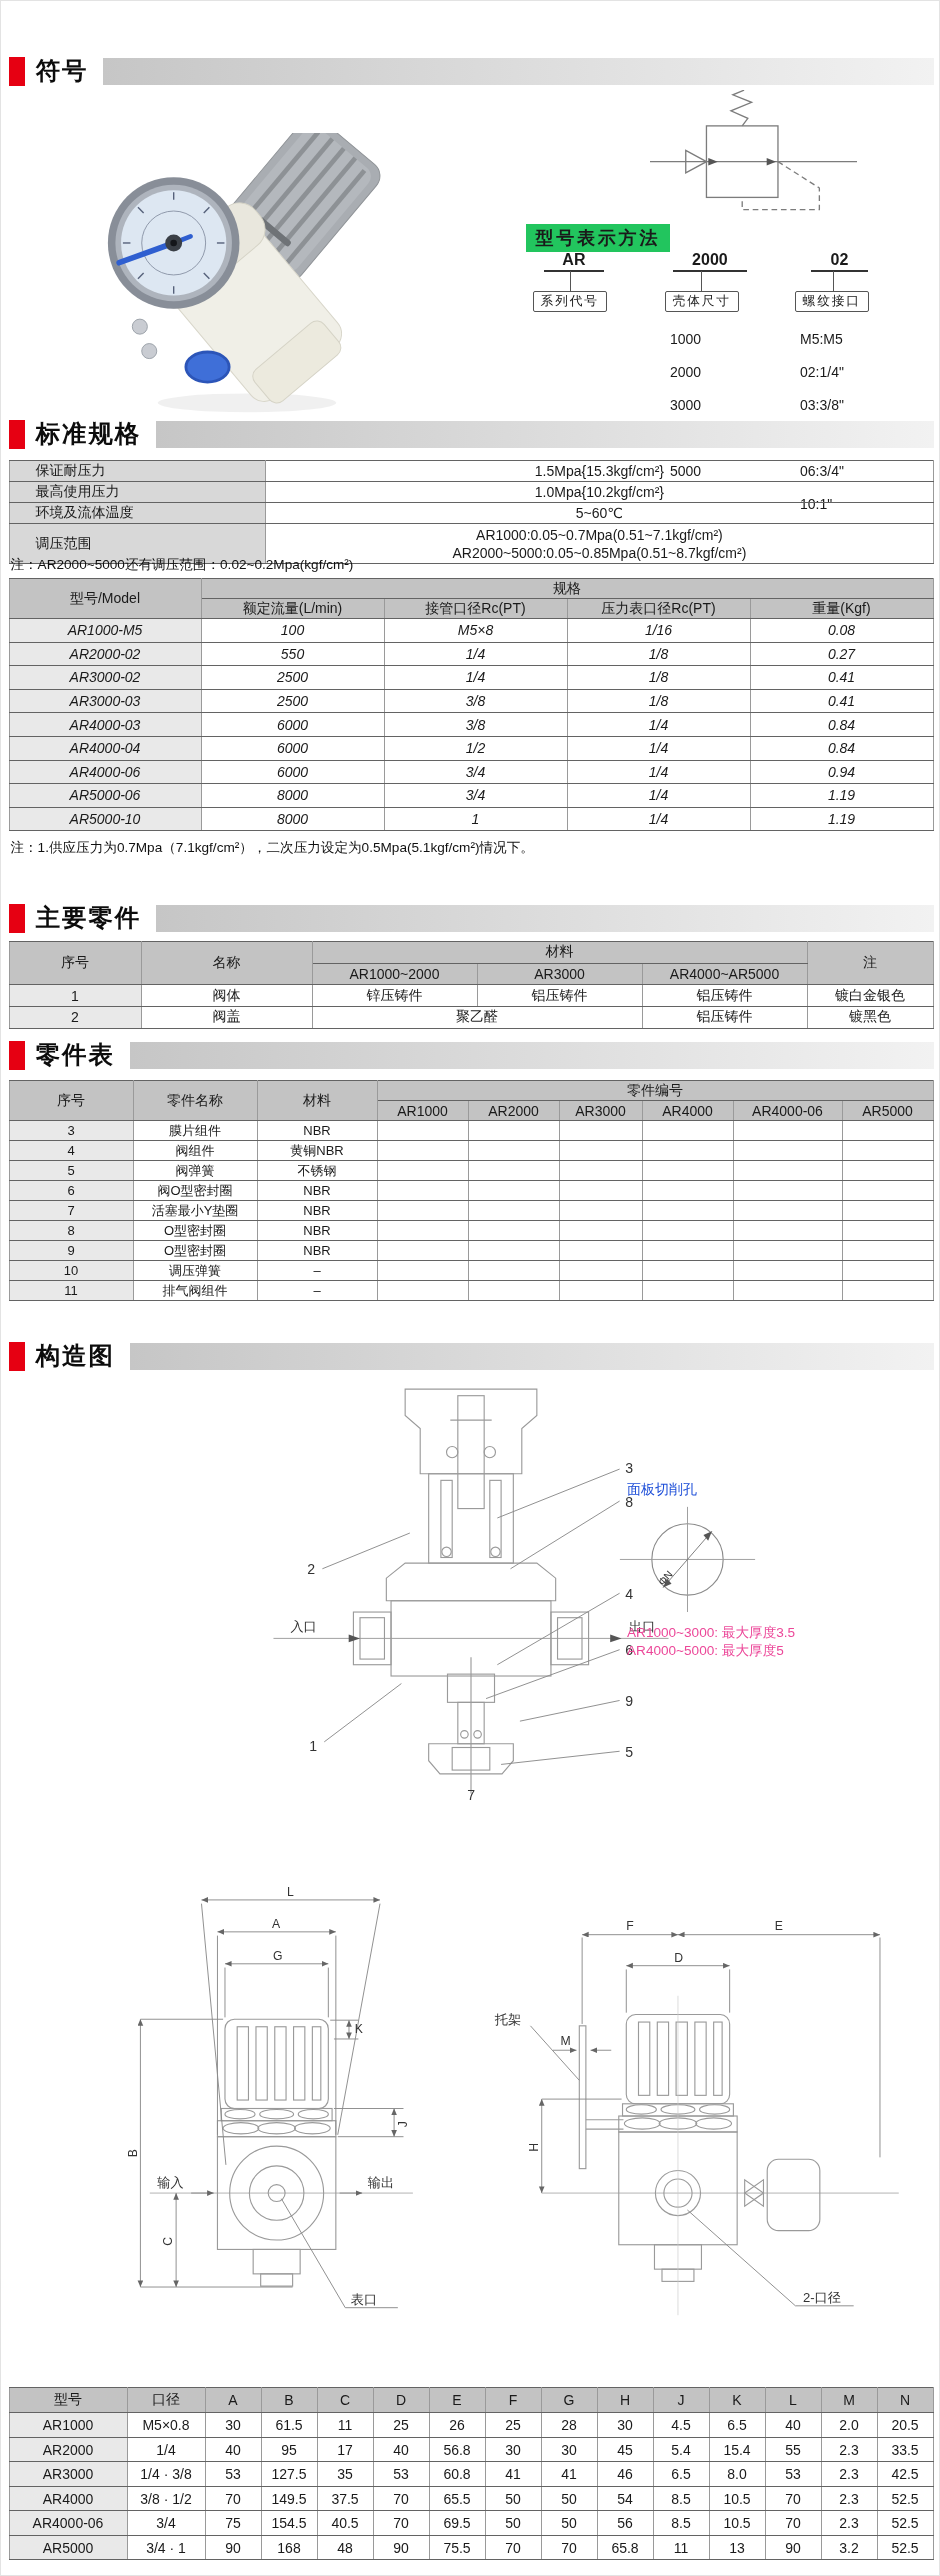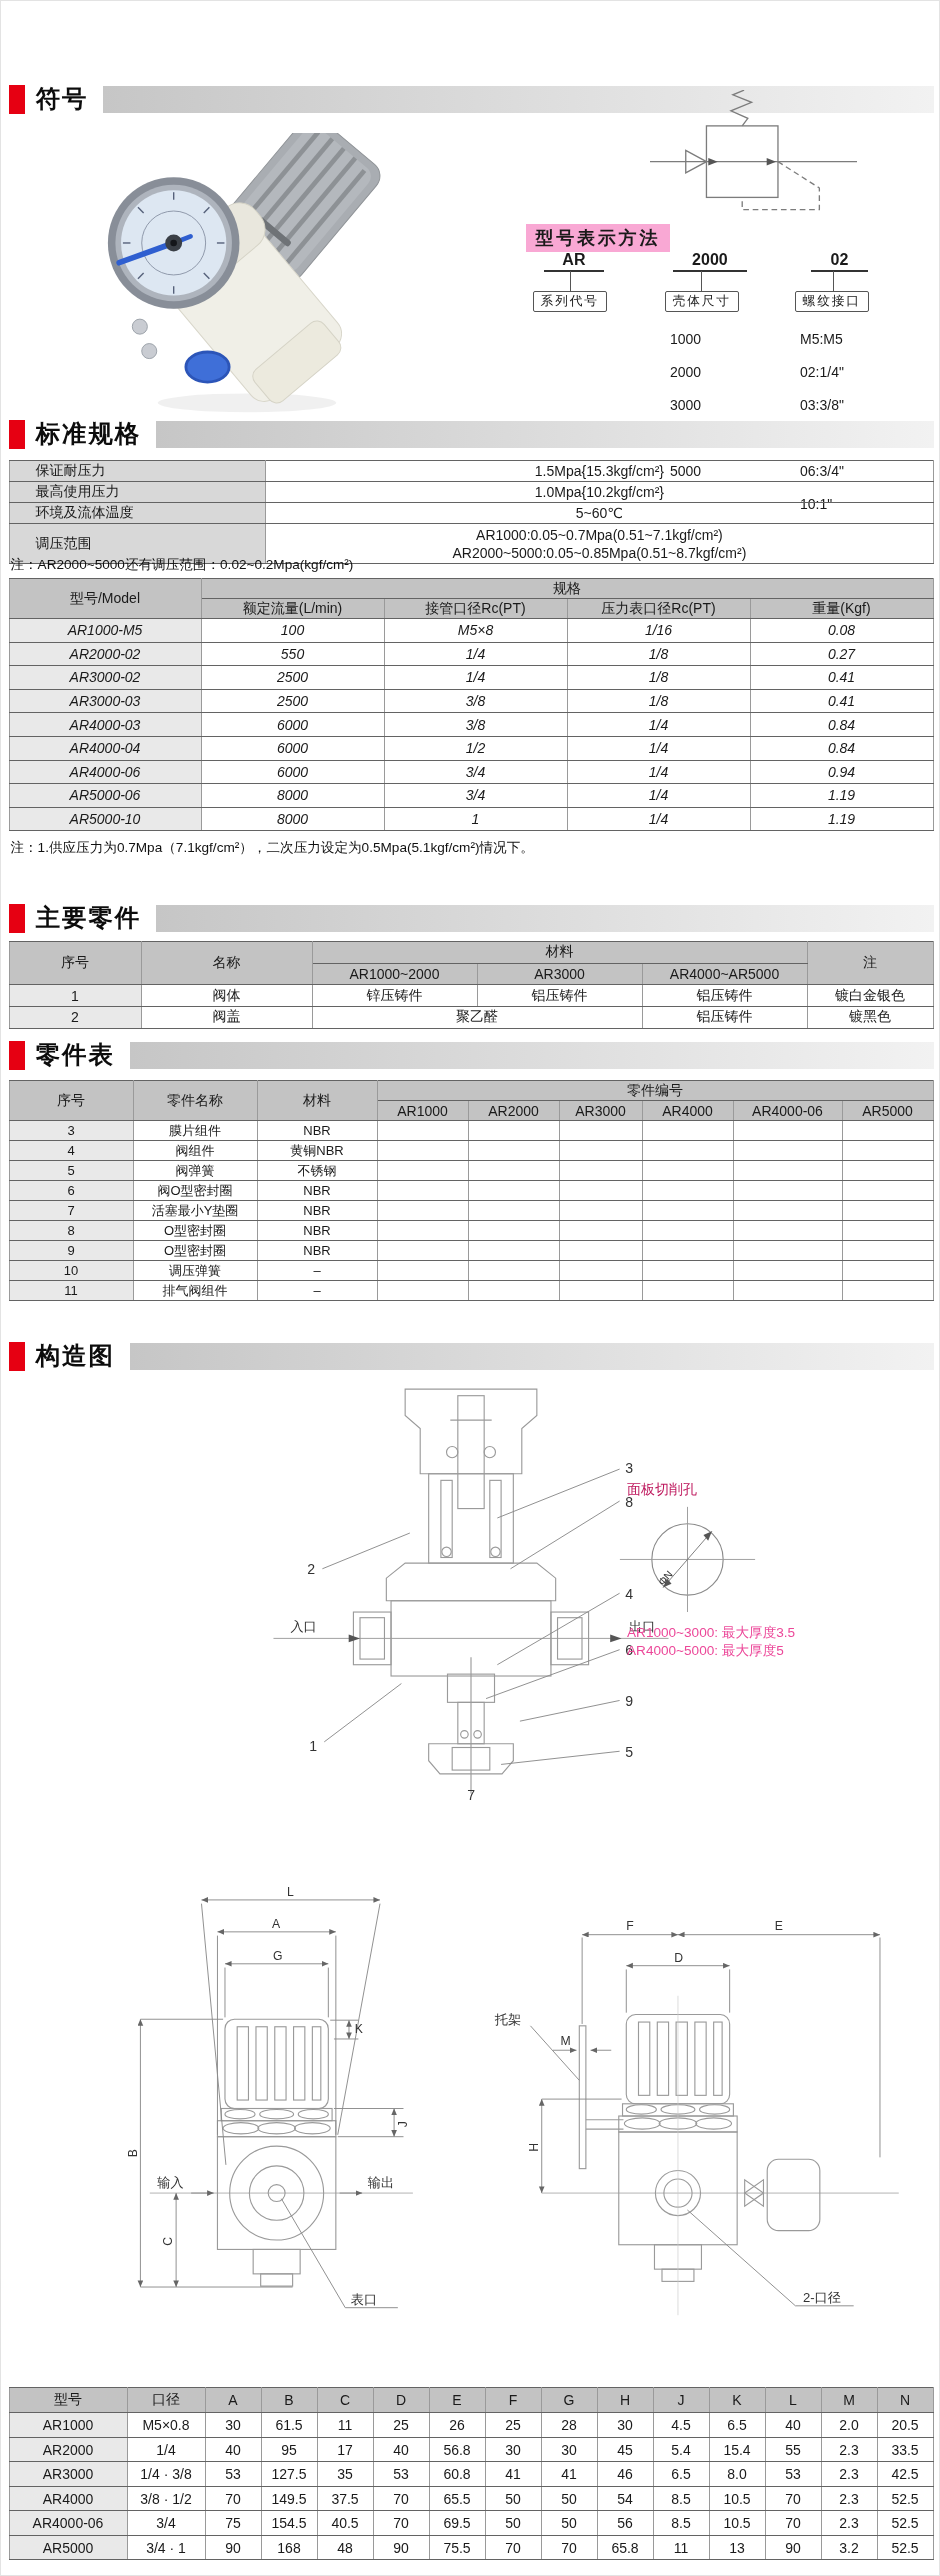--- a/index.html
+++ b/index.html
@@ -26,36 +26,36 @@
   .mp td{height:20.7px;}
   .mp td.no{background:#e9e9e9;}
   .pt th{height:19px;font-size:14px;}
   .pt tbody td{height:19px;font-size:13px;}
   .pt tbody td:first-child{background:#e9e9e9;}
   .dimtab th{height:24.4px;}
   .dimtab tbody td{height:23.5px;}
   .dimtab tbody td:first-child{background:#e9e9e9;}
   .note{position:absolute;left:9.4px;font-size:13.6px;color:#111;white-space:nowrap;}
   
-  .md-heading{position:absolute;left:525px;top:223px;background:#f9a8d4;padding:1.9px 9.4px;font-size:18px;font-weight:bold;letter-spacing:2.8px;}
+  .md-heading{position:absolute;left:525px;top:223px;background:#22c55e;padding:1.9px 9.4px;font-size:18px;font-weight:bold;letter-spacing:2.8px;}
   .md-code{position:absolute;font-size:16px;font-weight:bold;border-bottom:2.8px double #333;padding:0 9.4px 0.9px 9.4px;text-align:center;}
   .md-vline{position:absolute;width:0.9px;background:#555;height:20.7px;}
   .md-bubble{position:absolute;border:0.9px solid #555;border-radius:2px;padding:0.9px 6.6px;font-size:12.7px;letter-spacing:1.9px;white-space:nowrap;}
   .md-list{position:absolute;font-size:14px;line-height:16.5px;white-space:pre-line;}
   
   svg text{font-family:"Liberation Sans","DejaVu Sans",sans-serif;}
   .drawlbl{fill:#333;font-size:13px;}
   .cn{fill:#333;font-size:14px;}
 </style>
 </head>
 <body>
 
 <div class="page">
 
-  <div class="sechead" style="top:82px">
+  <div class="sechead" style="top:54px">
     <div class="red"></div>
     <div class="t">符号</div>
     <div class="bar"></div>
   </div>
 
   <svg class="abs" style="left:86px;top:132px" width="320" height="282" viewBox="0 0 340 300">
     <ellipse cx="170" cy="287" rx="95" ry="10" fill="#000" opacity="0.06"></ellipse>
     <g transform="rotate(40 228 70)">
       <rect x="176" y="-8" width="104" height="156" rx="16" fill="#a9adb2" stroke="#8d9195"></rect>
       <rect x="184" y="0" width="88" height="140" rx="12" fill="#b4b8bd"></rect>
@@ -506,21 +506,21 @@
       <text x="434" y="104">3</text>
       <text x="434" y="140">8</text>
       <text x="434" y="238">4</text>
       <text x="434" y="298">6</text>
       <text x="434" y="352">9</text>
       <text x="434" y="406">5</text>
       <text x="266" y="452">7</text>
     </g>
   </svg>
 
-  <div class="abs" style="left:626px;top:1480px;font-size:14px;color:#be185d">面板切削孔</div>
+  <div class="abs" style="left:626px;top:1480px;font-size:14px;color:#1d4ed8">面板切削孔</div>
   <svg class="abs" style="left:602px;top:1502px" width="169" height="111" viewBox="0 0 180 118">
     <circle cx="90" cy="60" r="38" fill="none" stroke="#8a8a8a" stroke-width="1.2"></circle>
     <line x1="18" y1="60" x2="162" y2="60" stroke="#9a9a9a" stroke-width="1"></line>
     <line x1="90" y1="4" x2="90" y2="116" stroke="#9a9a9a" stroke-width="1"></line>
     <line x1="64" y1="90" x2="116" y2="30" stroke="#777" stroke-width="1"></line>
     <polygon points="116,30 107,34 112,40" fill="#555"></polygon>
     <polygon points="64,90 73,86 68,80" fill="#555"></polygon>
     <text x="58" y="84" transform="rotate(-48 66 80)" fill="#333" font-size="11">ΦN</text>
   </svg>
   <div class="abs" style="left:626px;top:1623px;font-size:13.6px;line-height:18px;color:#ec4899">

